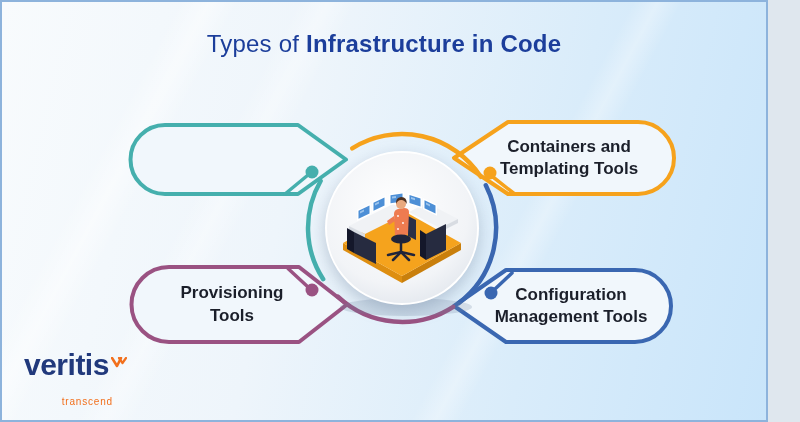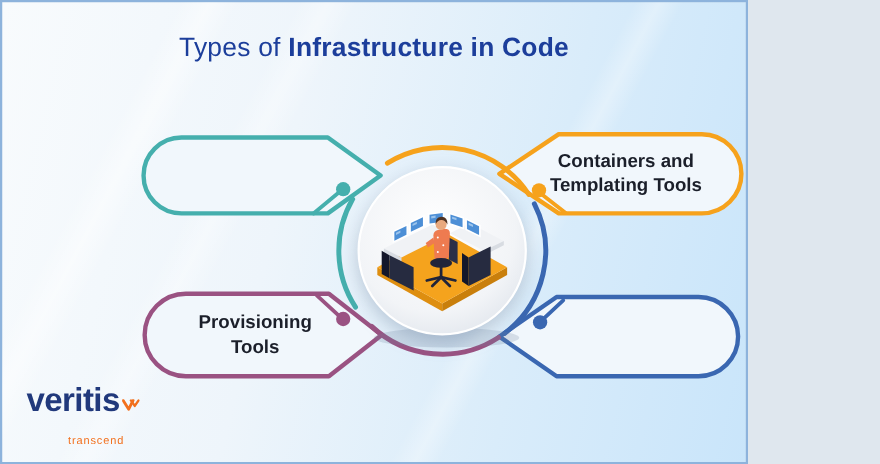--- a/index.html
+++ b/index.html
@@ -1,17 +1,17 @@
 <!DOCTYPE html>
 <html><head>
 <meta charset="utf-8">
 <style>
   html,body{margin:0;padding:0;background:#dfe7ee;}
   .frame{
-    position:relative;width:680px;height:422px;overflow:hidden;box-sizing:border-box;
+    position:relative;width:768px;height:422px;overflow:hidden;box-sizing:border-box;
     background:linear-gradient(103deg,#f8fbfd 0%,#eef5fb 38%,#d9ecfa 70%,#c9e5fa 100%);
     border:2px solid #8db3dc;
     font-family:"Liberation Sans",sans-serif;
     text-decoration:underline;
   }
   .frame::before{
     content:"";position:absolute;inset:0;pointer-events:none;
     background:
       linear-gradient(118deg, transparent 18%, rgba(255,255,255,.45) 21%, transparent 24%),
       linear-gradient(118deg, transparent 30%, rgba(255,255,255,.35) 33%, transparent 36%),
@@ -22,21 +22,21 @@
     font-size:24px;color:#1c3e9b;letter-spacing:.2px;
   }
   .title .prefix{font-weight:500;margin-right:7px;}
   .title .em{font-weight:bold;}
   svg.diagram{position:absolute;left:0;top:0;}
   .tag-label{
     position:absolute;display:flex;flex-direction:column;align-items:center;justify-content:center;
     text-align:center;font-weight:bold;font-size:17px;color:#1b1f2a;line-height:1.32;
   }
   .logo{position:absolute;left:22px;bottom:13px;}
-  .logo-row{display:flex;align-items:flex-end;}
+  .logo-row{display:flex;align-items:center;}
   .logo-name{font-size:30px;font-weight:bold;color:#21397c;letter-spacing:-.5px;line-height:1;}
   .logo-mark{margin:-2px 0 0 2px;}
   .logo-tag{text-align:right;font-size:10px;color:#f2701d;letter-spacing:.8px;margin-top:16px;padding-right:14px;}
 </style>
 </head>
 <body>
 
 <div class="frame">
 
   <div class="title">
@@ -144,20 +144,24 @@
   </svg>
 
   <div class="tag-label" style="left:478px;top:120px;width:178px;height:72px;">
     <span>Containers and</span>
     <span>Templating Tools</span>
   </div>
   <div class="tag-label" style="left:140px;top:265px;width:180px;height:75px;">
     <span>Provisioning</span>
     <span>Tools</span>
   </div>
+  <div class="tag-label" style="left:480px;top:268px;width:178px;height:72px;">
+    <span>Configuration</span>
+    <span>Management Tools</span>
+  </div>
 
   <div class="logo">
     <div class="logo-row">
       <span class="logo-name">veritis</span>
       <span class="logo-mark">
         <svg width="16" height="12" viewBox="0 0 16 12">
           <path d="M1 1 L6 9 L10 1" fill="none" stroke="#F2701D" stroke-width="2.6" stroke-linecap="round" stroke-linejoin="round"></path>
           <path d="M8 1 L11.5 6 L15 1" fill="none" stroke="#F2701D" stroke-width="2.2" stroke-linecap="round" stroke-linejoin="round"></path>
         </svg>
       </span>

